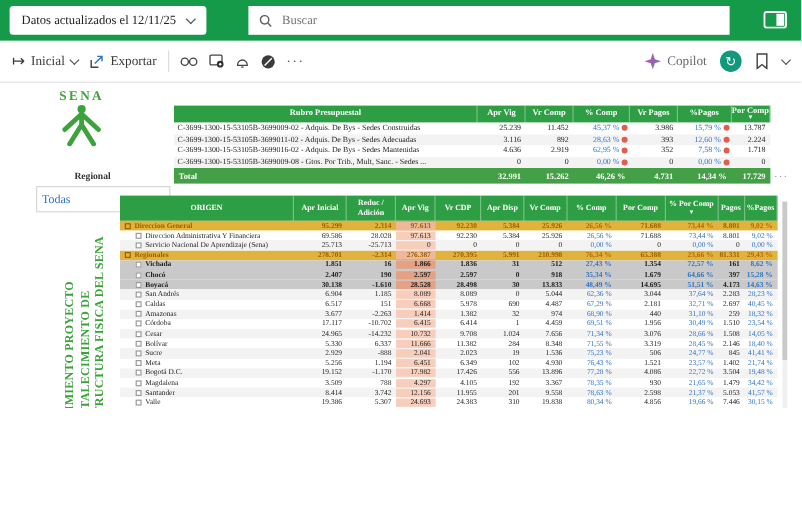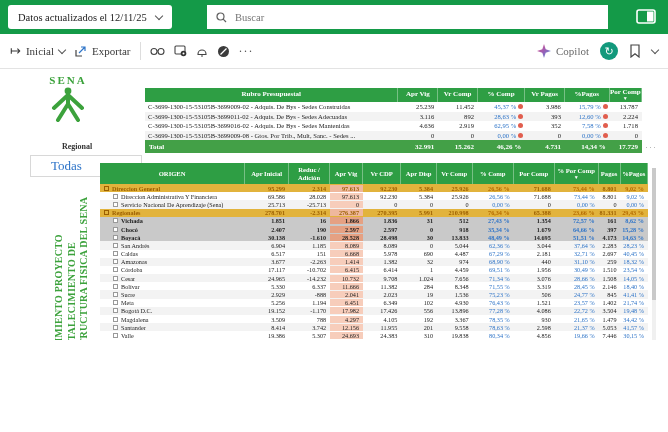--- a/index.html
+++ b/index.html
@@ -24,22 +24,22 @@
   .tb-right{margin-left:auto;display:flex;align-items:center;gap:11px;}
   .copilot{display:flex;align-items:center;gap:5px;color:#6a6a6a;}
   .greencirc{width:18px;height:18px;border-radius:50%;background:#12997C;color:#fff;display:flex;
         align-items:center;justify-content:center;font-size:11px;cursor:pointer;}
   .dots{color:#555;font-size:12px;letter-spacing:1px;cursor:pointer;}
   
   .logo{position:absolute;left:38px;top:74px;width:60px;text-align:center;color:#3CA23C;}
   .logo .word{font-size:11px;font-weight:bold;letter-spacing:2px;}
   .regional{position:absolute;left:62px;top:142px;font-size:8px;font-weight:bold;color:#333;}
   .dropdown{position:absolute;left:30px;top:155px;width:112px;height:22px;border:1px solid #D8D8D8;
-        background:#fff;display:flex;align-items:center;justify-content:space-between;padding:0 20px;
-        font-size:13px;color:#2E74C8;box-sizing:border-box;cursor:pointer;}
+        background:#fff;display:flex;align-items:center;justify-content:space-between;padding:0 4px;
+        font-size:10px;color:#2E74C8;box-sizing:border-box;cursor:pointer;}
   .vert-title{position:absolute;left:53px;top:421px;width:238px;transform:rotate(-90deg);
         transform-origin:0 0;text-align:center;color:#3CA23C;font-weight:bold;font-size:10px;
         line-height:12.5px;letter-spacing:.2px;}
   
   .rgrid{display:grid;grid-template-columns:51% 8% 8% 9.5% 8% 9% 6.5%;}
   .ogrid{display:grid;grid-template-columns:26.5% 8% 7.5% 6% 7% 6.5% 6.5% 7.5% 7.5% 8% 4% 5%;}
   .thead{background:#2E9E44;color:#fff;font-weight:bold;}
   .hcell{display:flex;flex-direction:column;align-items:center;justify-content:center;
         border-right:1px solid rgba(255,255,255,.35);text-align:center;white-space:pre-line;line-height:1.12;}
   .sarr{font-size:5px;line-height:5px;color:#fff;}

